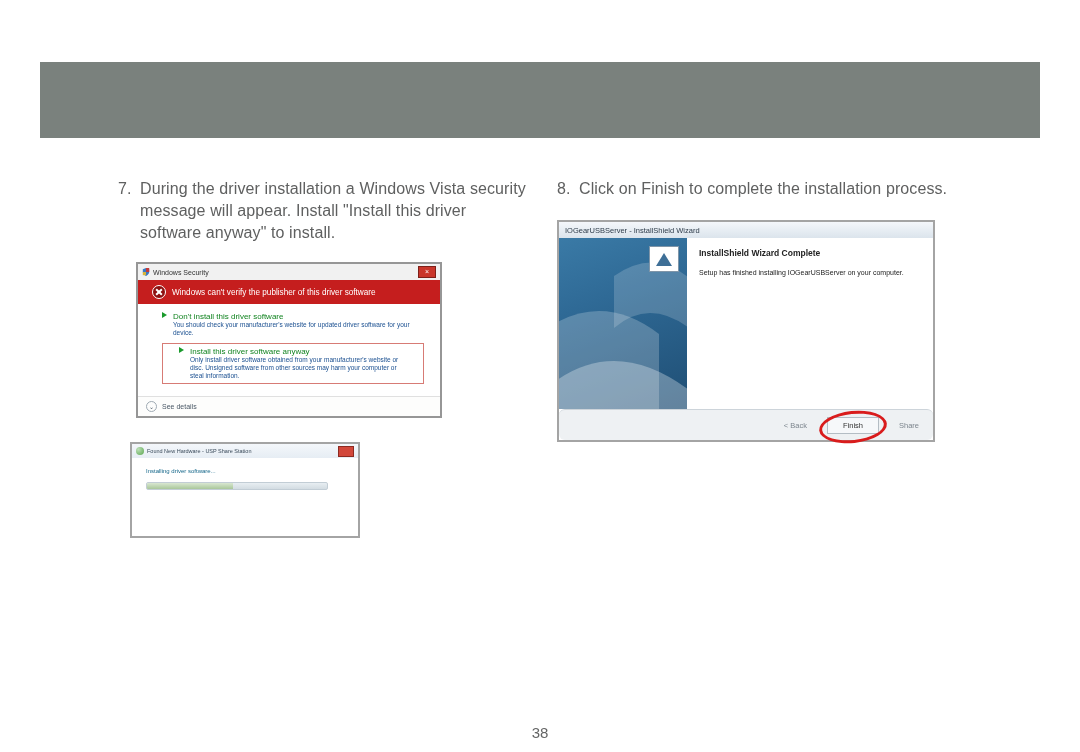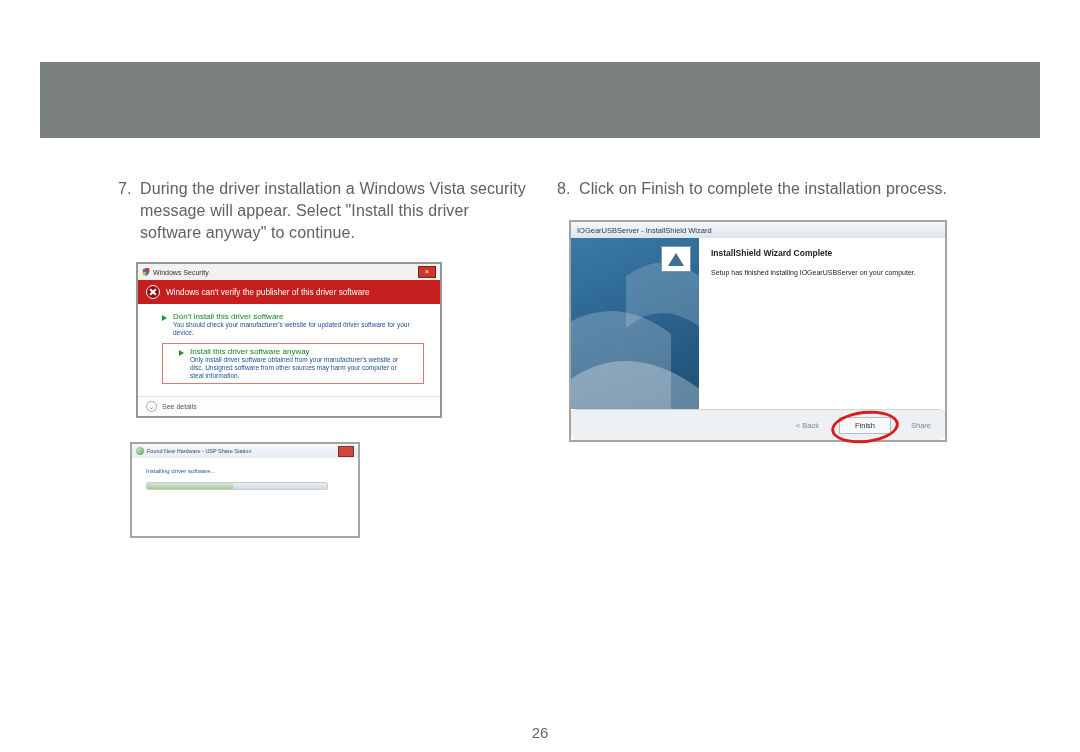--- a/index.html
+++ b/index.html
@@ -11,47 +11,47 @@
   .step .num { width:22px; flex:0 0 22px; }
   .step .txt { flex:1; }
   .bold { font-weight:400; }
 
   
   .shot-sec { margin-left:18px; margin-top:18px; width:302px; border:2px solid #969696; background:#fdfdfc; }
   .sec-title { height:16px; background:#f1f1f1; display:flex; align-items:center; justify-content:space-between; padding:0 4px; font-size:7px; color:#333; }
   .sec-title .ic { display:inline-flex; align-items:center; gap:3px; }
   .sec-title .shield { width:8px; height:8px; }
   .sec-close { width:16px; height:10px; background:#c9362b; border:1px solid #7d2019; color:#fff; font-size:7px; line-height:9px; text-align:center; }
-  .sec-red { background:#c51e1e; color:#fff; padding:5px 8px; font-size:8.2px; display:flex; align-items:center; gap:6px; }
+  .sec-red { background:#c51e1e; color:#fff; padding:5px 14px; font-size:8.2px; display:flex; align-items:center; gap:6px; }
   .sec-red .ico { width:12px; height:12px; border-radius:50%; background:#8e0f0f; border:1px solid #fff; position:relative; }
   .sec-red .ico:before, .sec-red .ico:after { content:""; position:absolute; left:5px; top:2px; width:2px; height:8px; background:#fff; }
   .sec-red .ico:before { transform:rotate(45deg); }
   .sec-red .ico:after { transform:rotate(-45deg); }
   .sec-body { padding:8px 16px 6px 24px; background:#fff; }
   .opt { margin-bottom:6px; }
   .opt.sel { border:1px solid #d77b75; padding:3px 16px; }
-  .opt-h { display:flex; align-items:flex-end; gap:6px; color:#128421; font-size:8px; font-weight:500; }
+  .opt-h { display:flex; align-items:flex-start; gap:6px; color:#128421; font-size:8px; font-weight:500; }
   .arr-r { width:0; height:0; border-top:3px solid transparent; border-bottom:3px solid transparent; border-left:5px solid #1a9a2c; }
   .opt-d { font-size:6.5px; color:#1a4f90; padding-left:11px; line-height:8px; }
   .sec-foot { border-top:1px solid #e0e0e0; padding:4px 8px; display:flex; align-items:center; gap:5px; font-size:7px; color:#4a5866; }
   .chev { width:9px; height:9px; border:1px solid #9faab3; border-radius:50%; display:inline-flex; align-items:center; justify-content:center; font-size:6px; color:#4a5866; }
 
   
   .shot-hw { margin-left:12px; margin-top:24px; width:226px; border:2px solid #a4a4a4; background:#fff; }
   .hw-title { height:14px; background:linear-gradient(#f4f7fb,#e6edf4); display:flex; align-items:center; justify-content:space-between; padding:0 4px; font-size:5.5px; color:#3a4a5a; }
   .hw-title .left { display:flex; align-items:center; gap:3px; }
   .hw-ico { width:8px; height:8px; border-radius:50%; background:radial-gradient(circle at 30% 30%, #bde0b8, #5aa64f); }
   .hw-close { width:14px; height:9px; background:#d2473a; border:1px solid #8c2a21; }
   .hw-body { padding:10px 14px 46px 14px; }
   .hw-body .lbl { font-size:6px; color:#15678a; }
   .hw-bar { margin-top:8px; height:6px; width:180px; background:linear-gradient(#e8eef2,#d3dce2); border:1px solid #c2cdd5; border-radius:2px; position:relative; overflow:hidden; }
   .hw-bar .fill { position:absolute; left:0; top:0; bottom:0; width:48%; background:linear-gradient(#d9e7d1,#a9c79a); }
 
   
-  .shot-is { margin-left:12px; margin-top:20px; width:374px; border:2px solid #a4a4a4; }
+  .shot-is { margin-top:20px; width:374px; border:2px solid #a4a4a4; }
   .is-title { height:16px; background:linear-gradient(#f4f7fb,#dbe4ec); padding-left:6px; font-size:7.5px; color:#2e3c4a; display:flex; align-items:center; }
   .is-main { display:flex; height:171px; }
   .is-art { width:128px; background:linear-gradient(160deg,#3a7aa6 0%, #2f6a96 35%, #1f4e74 100%); position:relative; overflow:hidden; }
   .is-art svg { position:absolute; inset:0; }
   .is-box { position:absolute; top:8px; right:8px; width:28px; height:24px; background:#fff; border:1px solid #7f95a8; display:flex; align-items:center; justify-content:center; }
   .is-box .tri { width:0; height:0; border-left:8px solid transparent; border-right:8px solid transparent; border-bottom:13px solid #3e6f97; }
   .is-right { flex:1; background:#fff; padding:10px 12px; }
   .is-right .h { font-size:8.5px; font-weight:700; color:#222; }
   .is-right .d { font-size:7px; color:#222; margin-top:10px; line-height:10px; }
   .is-foot { height:30px; background:#eef1f3; border-top:1px solid #cdd4da; display:flex; align-items:center; justify-content:flex-end; padding-right:14px; gap:12px; font-size:7.5px; color:#7d868e;border-radius:6px; }
@@ -66,21 +66,21 @@
 
 <div class="page">
   <div class="header-bar"></div>
 
   <div class="columns">
 
     <div class="col">
       <div class="step">
         <div class="num">7.</div>
         <div class="txt">
-          <span>During the driver installation a Windows Vista security message will appear. Select </span><span class="bold">"Install this driver software anyway"</span><span> to continue.</span>
+          <span>During the driver installation a Windows Vista security message will appear. Install </span><span class="bold">"Install this driver software anyway"</span><span> to install.</span>
         </div>
       </div>
 
       <div class="shot-sec">
         <div class="sec-title">
           <span class="ic">
             <svg class="shield" viewBox="0 0 10 10">
                 <path d="M5 0 L9 1.5 V5 C9 8 5 10 5 10 C5 10 1 8 1 5 V1.5 Z" fill="#3a78c2"></path>
                 <rect x="5" y="0" width="4" height="5" fill="#c23a3a"></rect>
                 <rect x="1" y="5" width="4" height="4" fill="#d8b23a"></rect>
@@ -164,14 +164,14 @@
           <span>&lt; Back</span>
           <span class="finish-ring">
             <span class="is-btn">Finish</span>
           </span>
           <span>Share</span>
         </div>
       </div>
     </div>
   </div>
 
-  <div class="page-num">26</div>
+  <div class="page-num">38</div>
 </div>
 
 </body></html>

